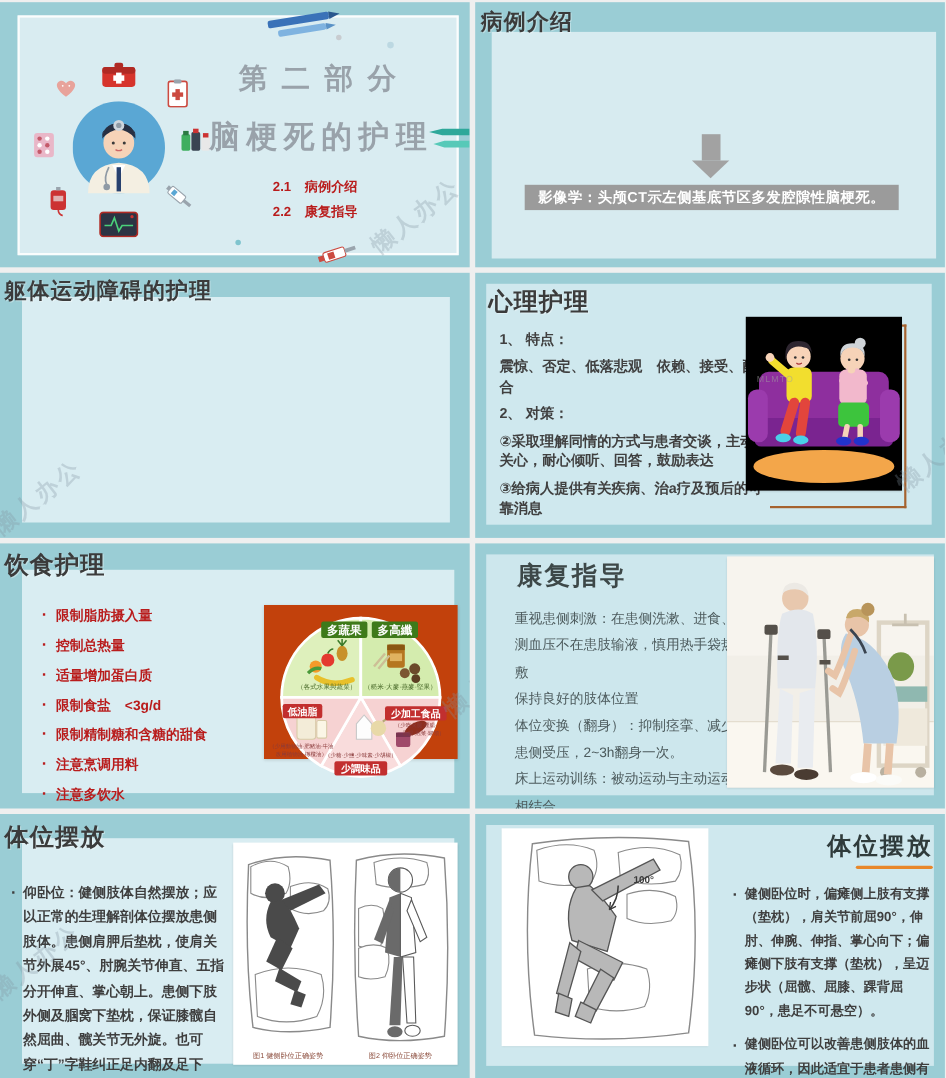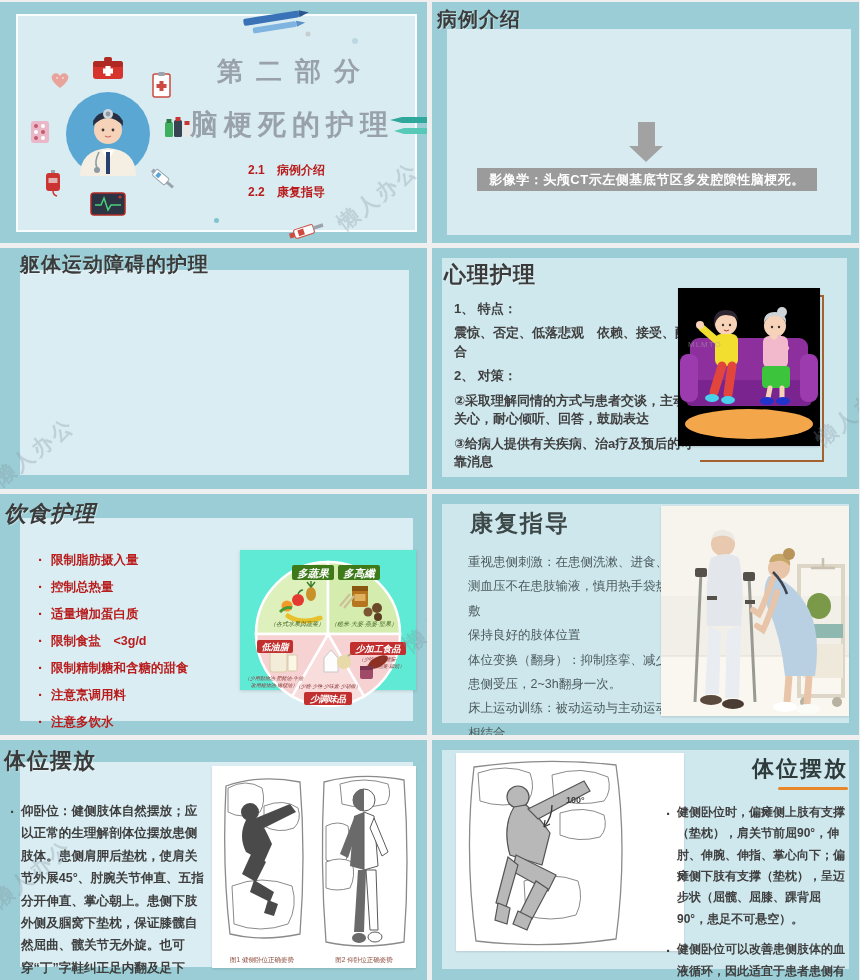--- a/index.html
+++ b/index.html
@@ -45,40 +45,40 @@
   .psych-frame{position:absolute;left:268px;top:47px;width:124px;height:167px;
                border:2px solid #a5622f;border-left:none;z-index:1;}
   .psych-illu{position:absolute;left:246px;top:40px;width:142px;height:158px;background:#000000;z-index:2;
               box-shadow:0 1px 2px rgba(0,0,0,.15);}
   .illu-wm{position:absolute;left:10px;top:52px;font-size:8px;color:rgba(160,160,160,.55);z-index:3;letter-spacing:1px;}
   
   .diet-panel{left:20px;top:24px;right:14px;bottom:14px;}
   .diet-list{position:absolute;left:38px;top:58px;font-size:12.5px;font-weight:700;color:#b91c1c;}
   .diet-list .li{margin-bottom:10px;position:relative;padding-left:13px;}
   .diet-list .li::before{content:"·";position:absolute;left:0;top:-1px;font-size:15px;}
-  .pie-box{position:absolute;left:240px;top:56px;width:176px;height:140px;background:#5eead4;
-           box-shadow:0 1px 3px rgba(0,0,0,.15);font-style:italic;}
+  .pie-box{position:absolute;left:240px;top:56px;width:176px;height:140px;background:#c2410c;
+           box-shadow:0 1px 3px rgba(0,0,0,.15);}
   
   .rehab-panel{left:10px;top:10px;right:10px;bottom:12px;background:#cde7ed;}
   .rehab-title{position:absolute;left:38px;top:14px;font-size:23px;font-weight:700;color:#3d4848;letter-spacing:2px;}
   .rehab-text{position:absolute;left:36px;top:56px;width:200px;font-size:12.5px;font-weight:500;
               color:#4c5a5c;line-height:1.95;}
   .rehab-photo{position:absolute;left:229px;top:12px;width:188px;height:210px;background:#f4f1ea;
                box-shadow:0 1px 2px rgba(0,0,0,.12);}
   
   .pos-panel{left:20px;top:22px;right:14px;bottom:14px;}
   .pos-text{position:absolute;left:10px;top:60px;width:198px;font-size:12.6px;font-weight:700;
             color:#3e3e3e;line-height:1.78;}
   .bullet-item{position:relative;padding-left:11px;}
   .bullet-item::before{content:"·";position:absolute;left:0;top:-1px;font-size:15px;}
   .pos-draw{position:absolute;left:212px;top:26px;width:204px;height:202px;background:#fff;
             box-shadow:0 1px 2px rgba(0,0,0,.12);}
   .pos2-panel{left:10px;top:10px;right:10px;bottom:12px;background:#cfe8ee;}
-  .pos2-draw{position:absolute;left:24px;top:13px;width:228px;height:198px;background:#fff;
-             box-shadow:0 1px 2px rgba(0,0,0,.12);}
+  .pos2-draw{position:absolute;left:24px;top:13px;width:188px;height:198px;background:#fff;
+             box-shadow:0 1px 2px rgba(0,0,0,.12);padding-left:10px;}
   .pos2-title{position:absolute;left:286px;top:14px;width:130px;text-align:right;font-size:22px;
               font-weight:800;color:#2f3b3b;letter-spacing:2px;}
   .pos2-underline{position:absolute;left:346px;top:47px;width:70px;height:3px;background:#e8872a;border-radius:2px;}
   .pos2-text{position:absolute;left:234px;top:62px;width:183px;font-size:12px;font-weight:700;
              color:#3f3f3f;line-height:1.78;}
   .pos2-text .bullet-item{margin-bottom:9px;}
 </style>
 </head>
 <body>
 
@@ -201,21 +201,21 @@
   <div class="slide">
     <div class="panel case-panel hatch"></div>
     <div class="slide-title" style="left:5px;top:4px;">病例介绍</div>
     <div class="case-arrow-shaft"></div>
     <div class="case-arrow-head"></div>
     <div class="imaging-bar">影像学：头颅CT示左侧基底节区多发腔隙性脑梗死。</div>
   </div>
 
   <div class="slide">
     <div class="panel motor-panel hatch"></div>
-    <div class="slide-title" style="left:20px;top:3px;">躯体运动障碍的护理</div>
+    <div class="slide-title" style="left:4px;top:3px;">躯体运动障碍的护理</div>
     <span class="wm" style="left:-14px;top:190px;">懒人办公</span>
   </div>
 
   <div class="slide">
     <div class="panel psych-panel hatch"></div>
     <div class="slide-title" style="left:12px;top:12px;font-size:22px;">心理护理</div>
     <div class="psych-text">
       <div>1、 特点：</div>
       <div>震惊、否定、低落悲观　依赖、接受、配合</div>
       <div>2、 对策：</div>
@@ -257,21 +257,21 @@
         <path d="M92 100 L90 110 M104 100 L104 110" stroke="#f6d3b8" stroke-width="5" stroke-linecap="round"></path>
         <ellipse cx="89" cy="113" rx="7" ry="4" fill="#2233cc"></ellipse>
           <ellipse cx="105" cy="113" rx="7" ry="4" fill="#2233cc"></ellipse>
       </svg>
     </div>
     <span class="wm" style="left:376px;top:150px;">懒人办公</span>
   </div>
 
   <div class="slide">
     <div class="panel diet-panel hatch"></div>
-    <div class="slide-title" style="left:4px;top:5px;font-size:22px;font-style:italic;">饮食护理</div>
+    <div class="slide-title" style="left:4px;top:5px;font-size:22px;">饮食护理</div>
     <div class="diet-list">
       <div class="li">限制脂肪摄入量</div>
       <div class="li">控制总热量</div>
       <div class="li">适量增加蛋白质</div>
       <div class="li">限制食盐　&lt;3g/d</div>
       <div class="li">限制精制糖和含糖的甜食</div>
       <div class="li">注意烹调用料</div>
       <div class="li">注意多饮水</div>
     </div>
     <div class="pie-box">

